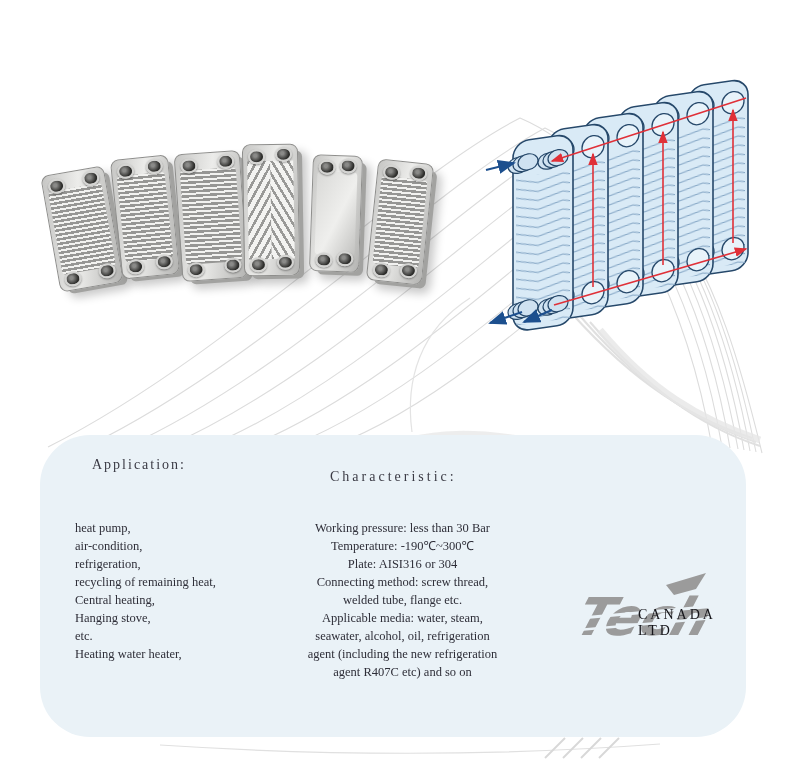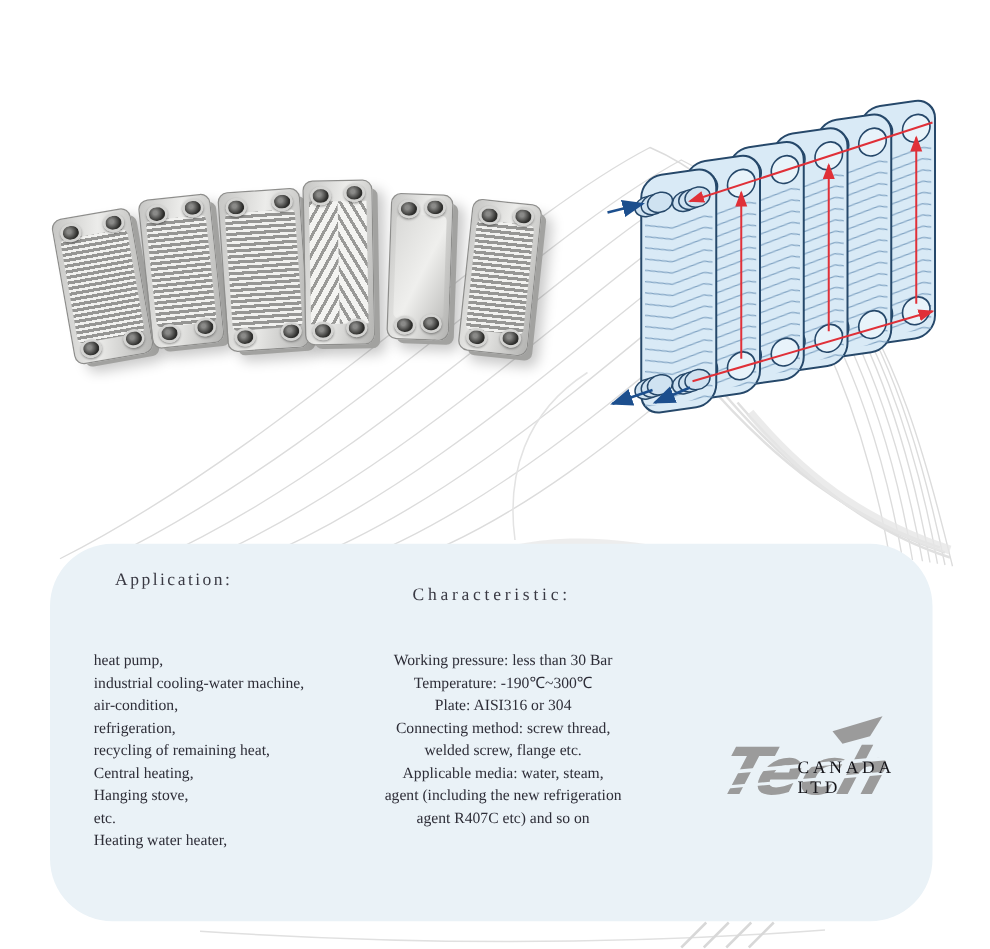--- a/index.html
+++ b/index.html
@@ -213,37 +213,37 @@
       <path d="M74 238 L46 250" marker-end="url(#ba)"></path>
     </g>
   </svg>
 
   <div class="card">
     <div class="heading h-app">Application:</div>
     <div class="heading h-char">Characteristic:</div>
 
     <div class="list l-app">
       <div>heat pump,</div>
-      <div>industrial cooling-water machine,</div>
       <div>air-condition,</div>
       <div>refrigeration,</div>
       <div>recycling of remaining heat,</div>
       <div>Central heating,</div>
       <div>Hanging stove,</div>
       <div>etc.</div>
       <div>Heating water heater,</div>
     </div>
 
     <div class="list l-char">
       <div>Working pressure: less than 30 Bar</div>
       <div>Temperature: -190℃~300℃</div>
       <div>Plate: AISI316 or 304</div>
       <div>Connecting method: screw thread,</div>
-      <div>welded screw, flange etc.</div>
+      <div>welded tube, flange etc.</div>
       <div>Applicable media: water, steam,</div>
+      <div>seawater, alcohol, oil, refrigeration</div>
       <div>agent (including the new refrigeration</div>
       <div>agent R407C etc) and so on</div>
     </div>
 
     <svg class="logo" viewBox="0 0 210 90">
       <g transform="skewX(-18)">
         <text x="58" y="72" font-family="DejaVu Sans, sans-serif" font-size="52" font-weight="bold" font-style="italic" fill="#9b9b9b">Tech</text>
       </g>
       <polygon points="128,22 168,10 158,26 136,32" fill="#9b9b9b"></polygon>
       <rect x="20" y="48" width="170" height="3" fill="#eaf2f7" transform="rotate(-5 105 49)"></rect>

